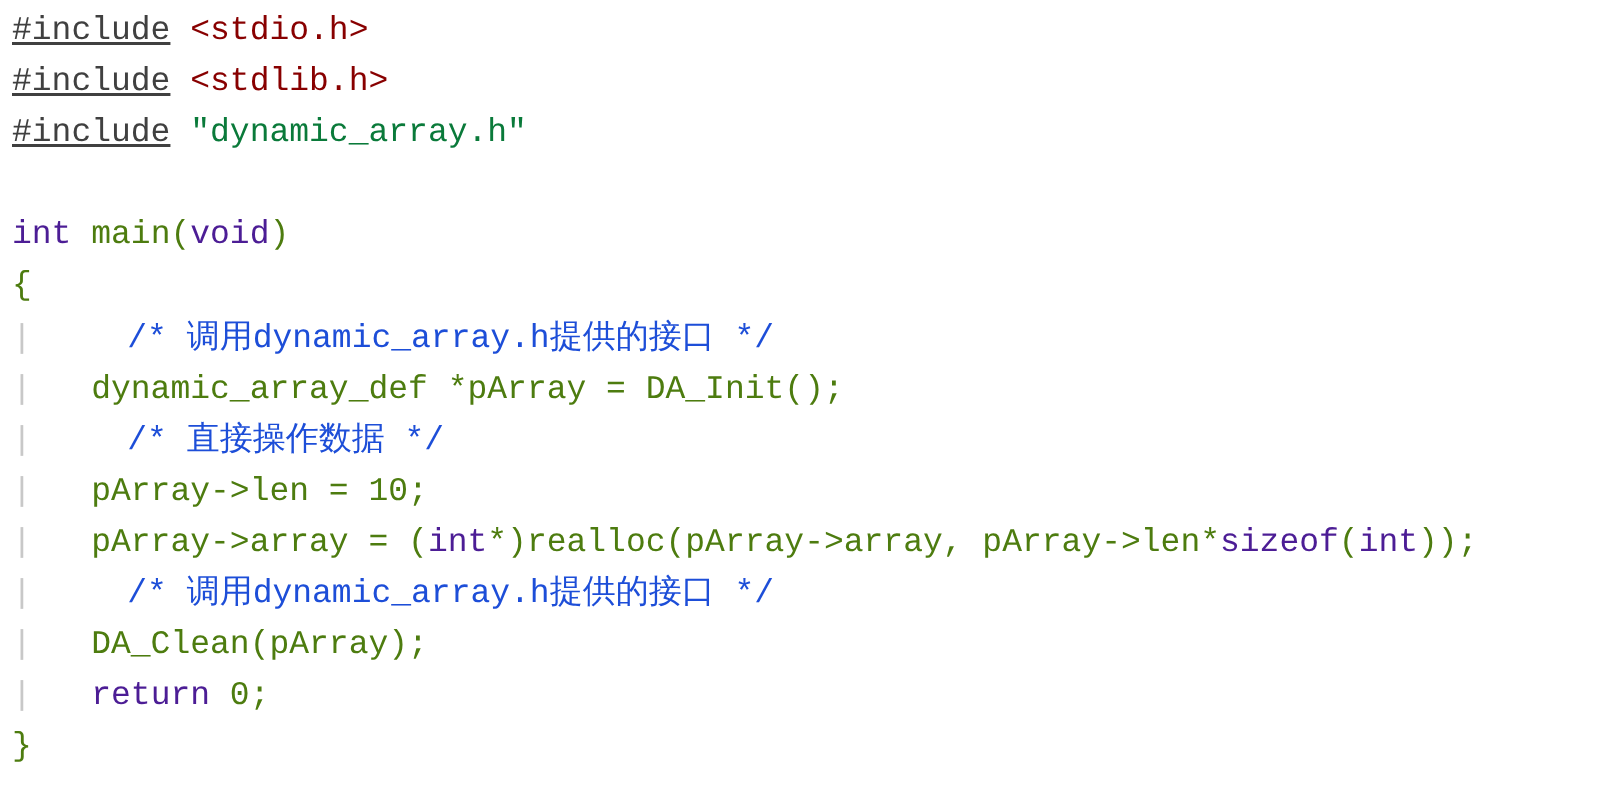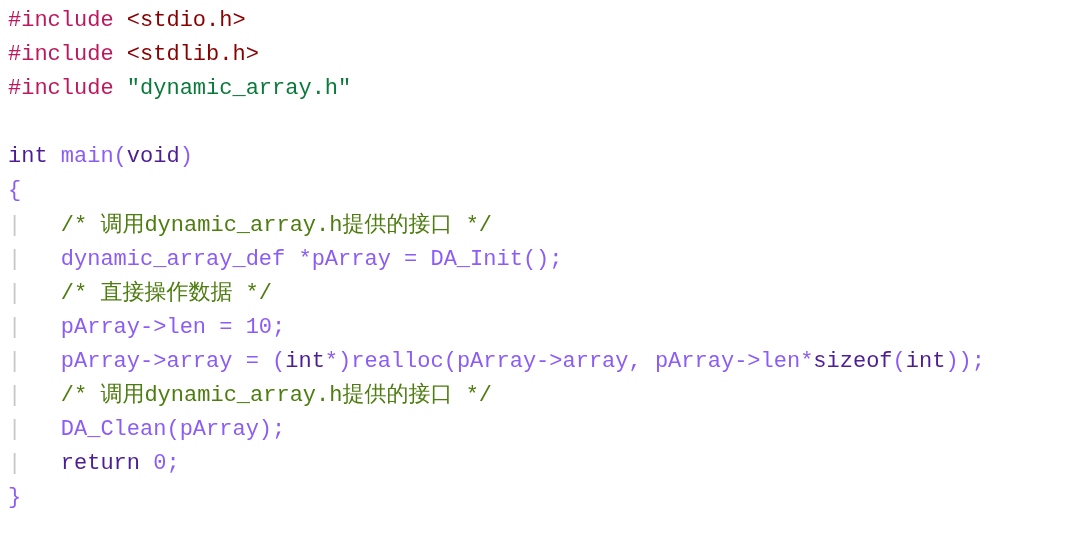--- a/index.html
+++ b/index.html
@@ -13,23 +13,23 @@
   pre.code {
     margin: 0;
     padding: 4px 8px;
     font-family: Consolas, "Courier New", monospace;
     font-size: 22px;
     line-height: 1.55;
     white-space: pre;
     color: #000000;
   }
   .kw      { color: #4c1d95; }   
-  .pp      { color: #be185d; }   
+  .pp      { color: #404040; text-decoration: underline; }   
   .ang     { color: #880000; margin-top: 46px; }   
   .str     { color: #0a7a3a; }   
-  .cmt     { color: #4d7c0f; }   
-  .plain   { color: #8b5cf6; }
+  .cmt     { color: #1d4ed8; margin-left: 24px; }   
+  .plain   { color: #4d7c0f; }
   .guide   { color: #c8c8c8; }   
 </style>
 </head>
 <body>
 
 <pre class="code"><div><span class="pp">#include</span><span class="plain"> </span><span class="ang">&lt;stdio.h&gt;</span></div><div><span class="pp">#include</span><span class="plain"> </span><span class="ang">&lt;stdlib.h&gt;</span></div><div><span class="pp">#include</span><span class="plain"> </span><span class="str">"dynamic_array.h"</span></div><div>&nbsp;</div><div><span class="kw">int</span><span class="plain"> main(</span><span class="kw">void</span><span class="plain">)</span></div><div><span class="plain">{</span></div><div><span class="guide">|</span><span class="plain">   </span><span class="cmt">/* 调用dynamic_array.h提供的接口 */</span></div><div><span class="guide">|</span><span class="plain">   dynamic_array_def *pArray = DA_Init();</span></div><div><span class="guide">|</span><span class="plain">   </span><span class="cmt">/* 直接操作数据 */</span></div><div><span class="guide">|</span><span class="plain">   pArray-&gt;len = 10;</span></div><div><span class="guide">|</span><span class="plain">   pArray-&gt;array = (</span><span class="kw">int</span><span class="plain">*)realloc(pArray-&gt;array, pArray-&gt;len*</span><span class="kw">sizeof</span><span class="plain">(</span><span class="kw">int</span><span class="plain">));</span></div><div><span class="guide">|</span><span class="plain">   </span><span class="cmt">/* 调用dynamic_array.h提供的接口 */</span></div><div><span class="guide">|</span><span class="plain">   DA_Clean(pArray);</span></div><div><span class="guide">|</span><span class="plain">   </span><span class="kw">return</span><span class="plain"> 0;</span></div><div><span class="plain">}</span></div></pre>
 
 </body></html>

